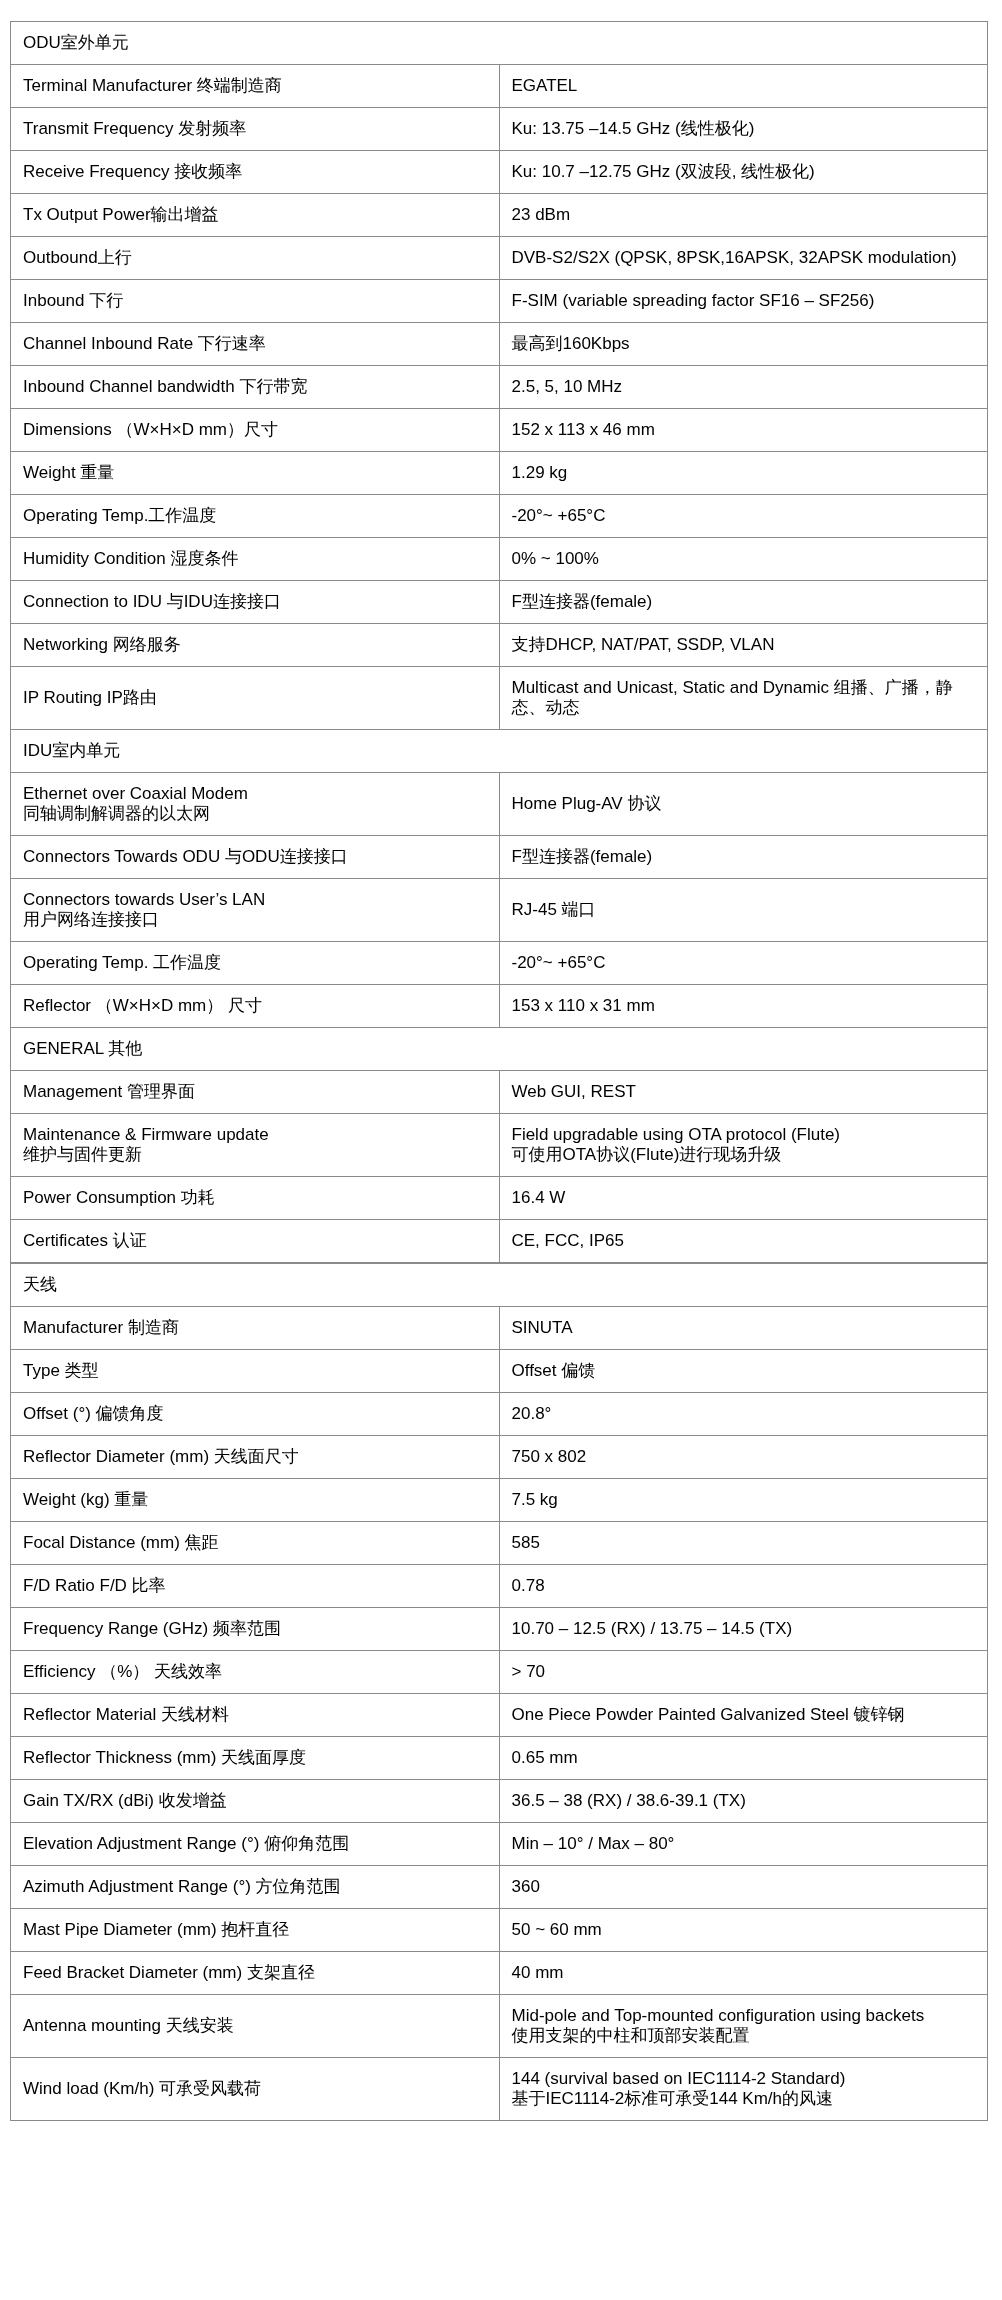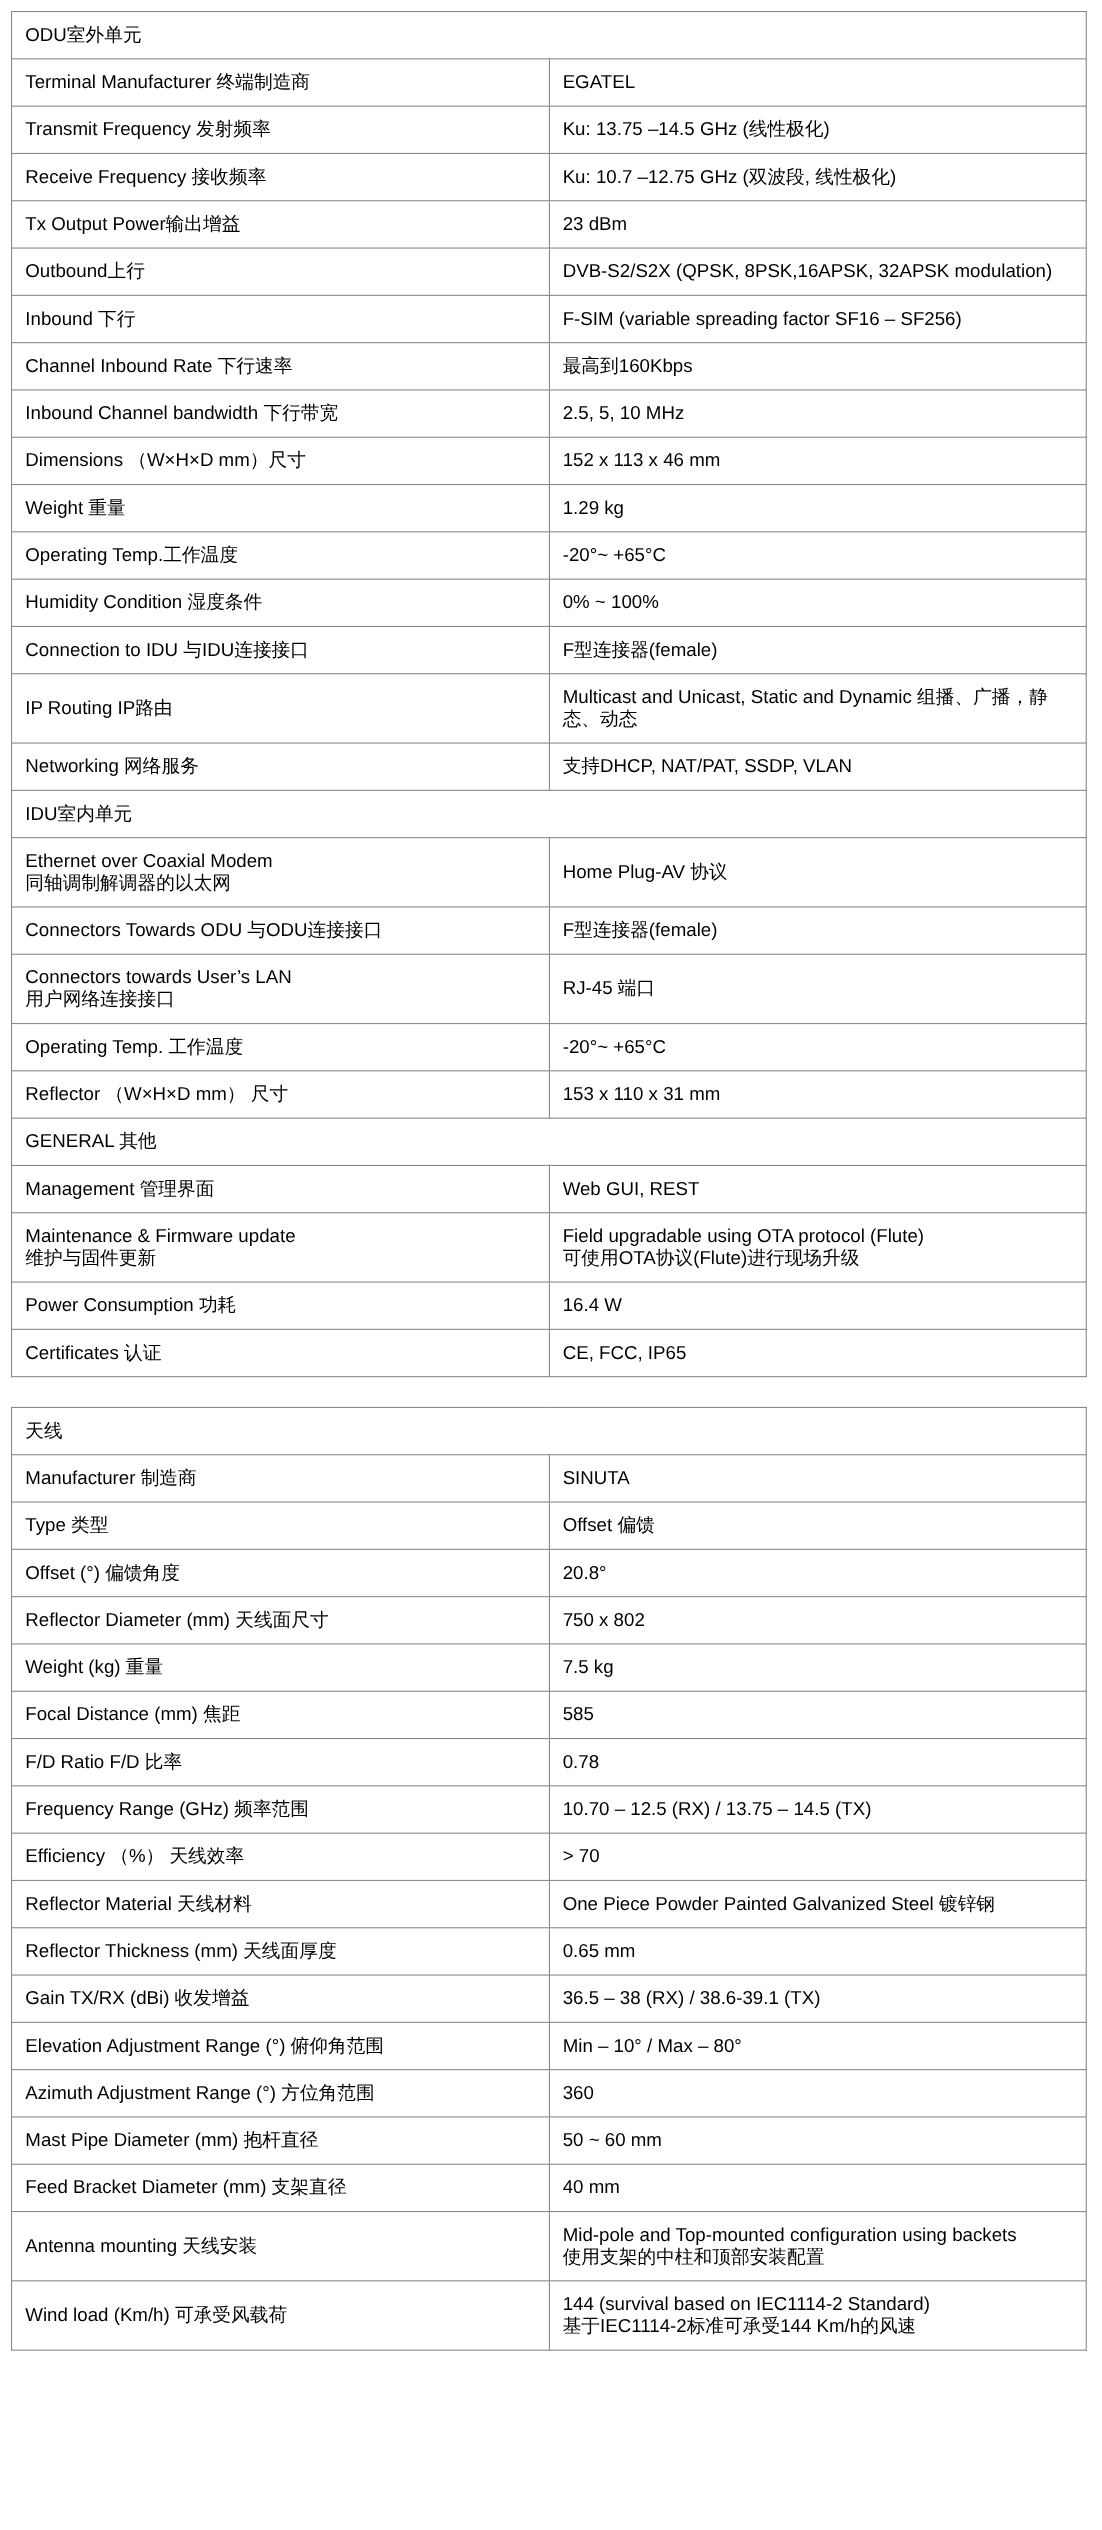--- a/index.html
+++ b/index.html
@@ -8,32 +8,31 @@
     background: #ffffff;
     font-family: "Liberation Sans", "DejaVu Sans", sans-serif;
   }
   body {
     width: 1002px;
     height: 2300px;
     position: relative;
     color: #000000;
   }
   #tables-root {
-    padding-top: 10px;
+    padding-top: 21px;
     padding-left: 10px;
     padding-right: 14px;
   }
   table.spec-table {
     border-collapse: collapse;
     table-layout: fixed;
     width: 978px;
     background: #ffffff;
   }
   table.spec-table + table.spec-table {
-    margin-top: 27px;
   }
   table.spec-table td {
     border: 1px solid #8a8a8a;
     font-size: 17px;
     line-height: 20px;
     padding: 11px 12px;
     vertical-align: middle;
     white-space: pre-line;
     color: #000000;
     overflow: hidden;
@@ -96,26 +95,26 @@
         </tr>
         <tr>
           <td class="label-cell">Humidity Condition 湿度条件</td>
           <td class="value-cell">0% ~ 100%</td>
         </tr>
         <tr>
           <td class="label-cell">Connection to IDU 与IDU连接接口</td>
           <td class="value-cell">F型连接器(female)</td>
         </tr>
         <tr>
+          <td class="label-cell">Networking 网络服务</td>
+          <td class="value-cell">支持DHCP, NAT/PAT, SSDP, VLAN</td>
+        </tr>
+        <tr>
           <td class="label-cell">IP Routing IP路由</td>
           <td class="value-cell">Multicast and Unicast, Static and Dynamic 组播、广播，静态、动态</td>
-        </tr>
-        <tr>
-          <td class="label-cell">Networking 网络服务</td>
-          <td class="value-cell">支持DHCP, NAT/PAT, SSDP, VLAN</td>
         </tr>
         <tr>
           <td colspan="2" class="section-header-cell">IDU室内单元</td>
         </tr>
         <tr>
           <td class="label-cell">Ethernet over Coaxial Modem
 同轴调制解调器的以太网</td>
           <td class="value-cell">Home Plug-AV 协议</td>
         </tr>
         <tr>

